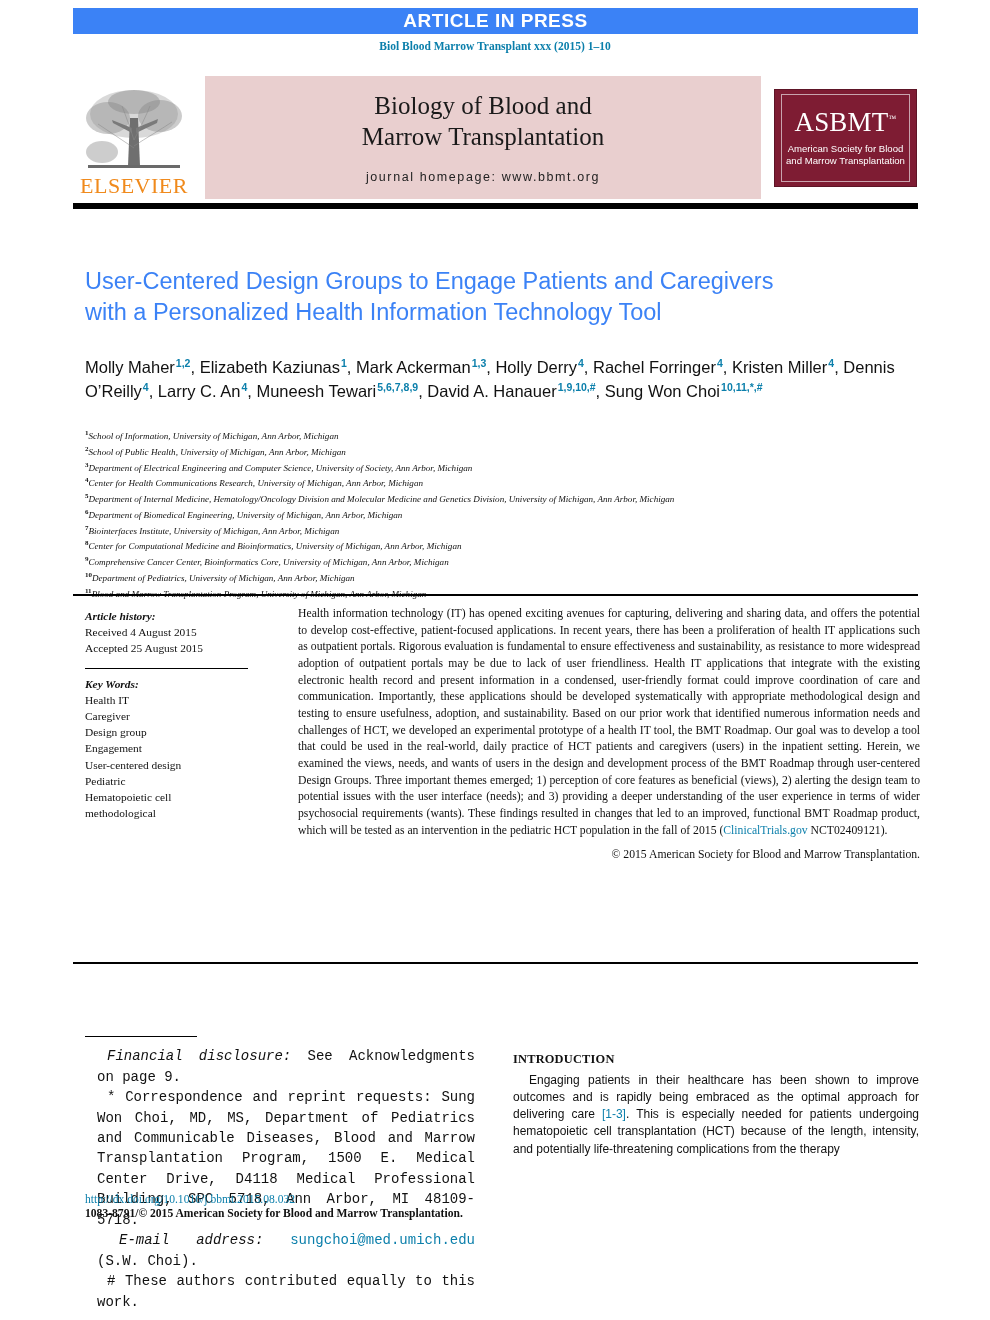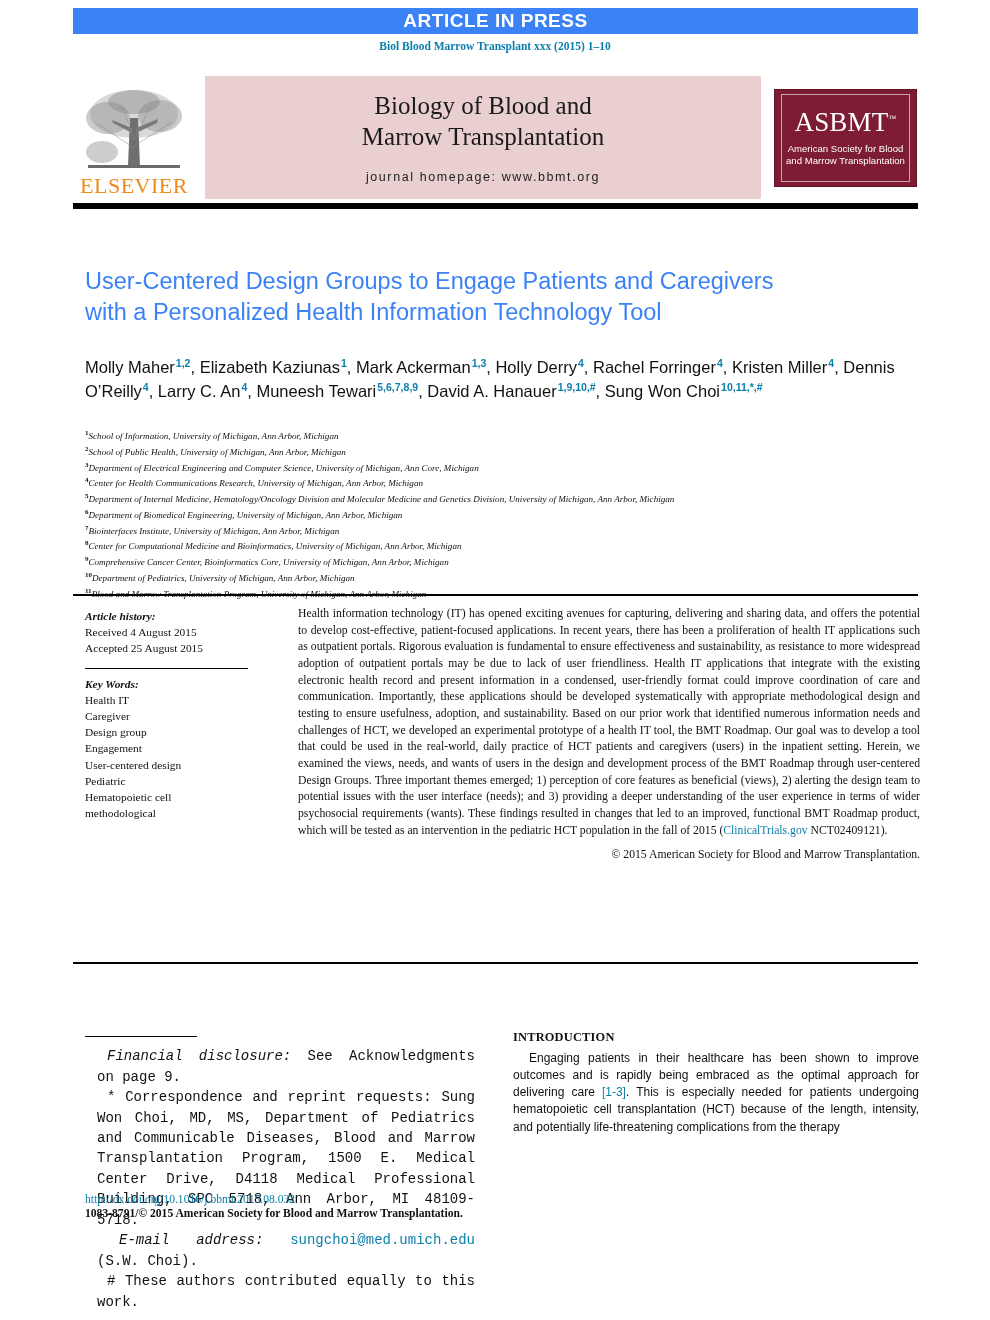--- a/index.html
+++ b/index.html
@@ -305,21 +305,21 @@
     text-align: justify;
     color: #111;
     margin-left: 12px;
   }
   .footnote i { font-style: italic; }
   .fn-indent { text-indent: 10px; }
 
   .col-right-bottom {
     position: absolute;
     left: 513px;
-    top: 1030px;
+    top: 1052px;
     width: 406px;
   }
   .section-head {
     font-family: "Liberation Serif", serif;
     font-weight: bold;
     font-size: 12.4px;
     letter-spacing: 0.2px;
     margin-bottom: 5px;
     color: #111;
   }
@@ -412,21 +412,21 @@
 </div>
 <div class="masthead-rule"></div>
 
 <h1 class="paper-title">User-Centered Design Groups to Engage Patients and Caregivers with a Personalized Health Information Technology Tool</h1>
 
 <div class="authors"><span>Molly Maher</span><sup>1,2</sup>, <span>Elizabeth Kaziunas</span><sup>1</sup>, <span>Mark Ackerman</span><sup>1,3</sup>, <span>Holly Derry</span><sup>4</sup>, <span>Rachel Forringer</span><sup>4</sup>, <span>Kristen Miller</span><sup>4</sup>, <span>Dennis O’Reilly</span><sup>4</sup>, <span>Larry C. An</span><sup>4</sup>, <span>Muneesh Tewari</span><sup>5,6,7,8,9</sup>, <span>David A. Hanauer</span><sup>1,9,10,#</sup>, <span>Sung Won Choi</span><sup>10,11,*,#</sup></div>
 
 <div class="affiliations">
     <div class="affil"><sup>1</sup><span>School of Information, University of Michigan, Ann Arbor, Michigan</span></div>
     <div class="affil"><sup>2</sup><span>School of Public Health, University of Michigan, Ann Arbor, Michigan</span></div>
-    <div class="affil"><sup>3</sup><span>Department of Electrical Engineering and Computer Science, University of Michigan, Ann Core, Michigan</span></div>
+    <div class="affil"><sup>3</sup><span>Department of Electrical Engineering and Computer Science, University of Society, Ann Arbor, Michigan</span></div>
     <div class="affil"><sup>4</sup><span>Center for Health Communications Research, University of Michigan, Ann Arbor, Michigan</span></div>
     <div class="affil"><sup>5</sup><span>Department of Internal Medicine, Hematology/Oncology Division and Molecular Medicine and Genetics Division, University of Michigan, Ann Arbor, Michigan</span></div>
     <div class="affil"><sup>6</sup><span>Department of Biomedical Engineering, University of Michigan, Ann Arbor, Michigan</span></div>
     <div class="affil"><sup>7</sup><span>Biointerfaces Institute, University of Michigan, Ann Arbor, Michigan</span></div>
     <div class="affil"><sup>8</sup><span>Center for Computational Medicine and Bioinformatics, University of Michigan, Ann Arbor, Michigan</span></div>
     <div class="affil"><sup>9</sup><span>Comprehensive Cancer Center, Bioinformatics Core, University of Michigan, Ann Arbor, Michigan</span></div>
     <div class="affil"><sup>10</sup><span>Department of Pediatrics, University of Michigan, Ann Arbor, Michigan</span></div>
     <div class="affil"><sup>11</sup><span>Blood and Marrow Transplantation Program, University of Michigan, Ann Arbor, Michigan</span></div>
   </div>
 

